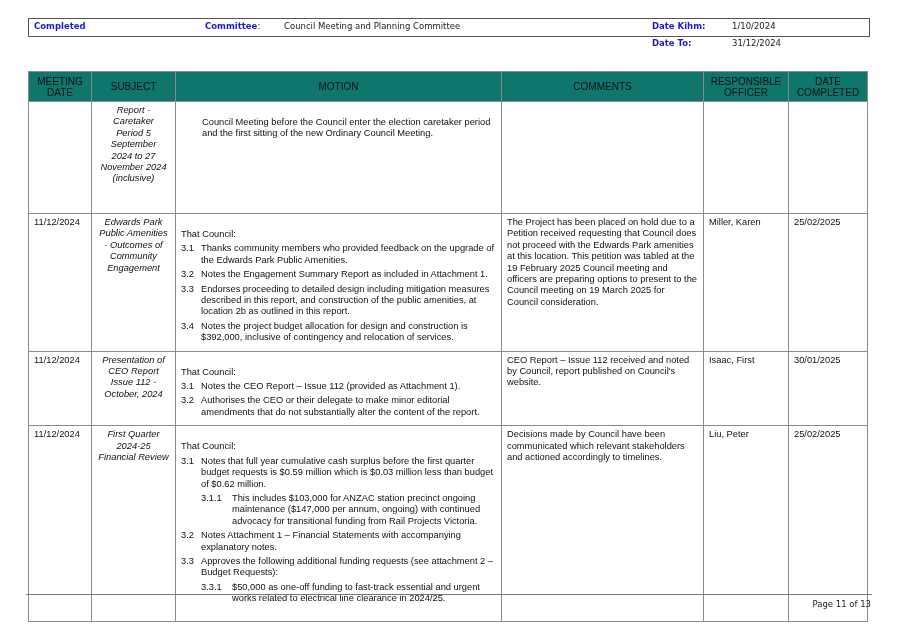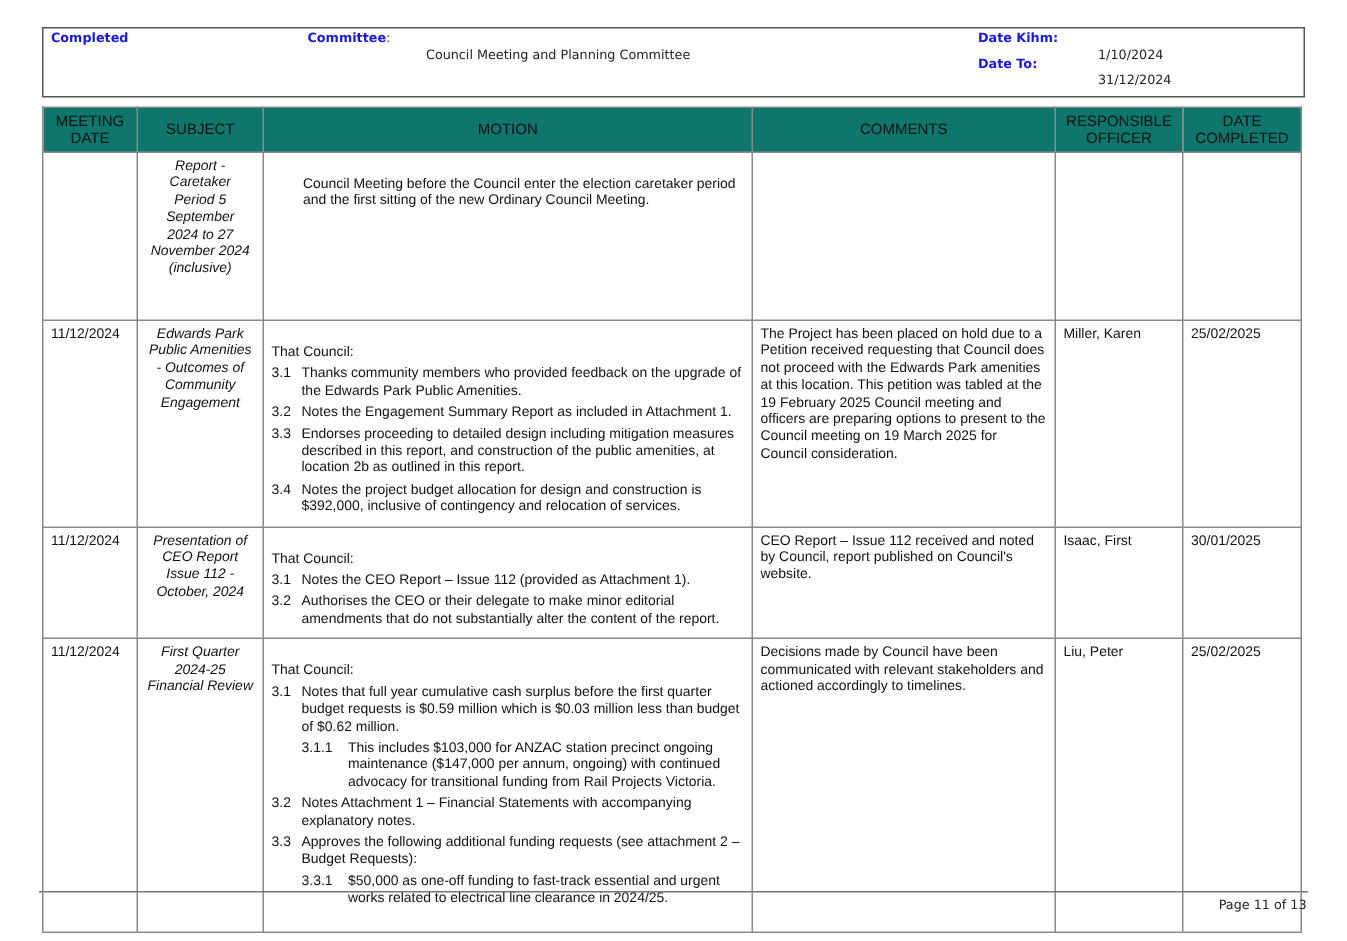--- a/index.html
+++ b/index.html
@@ -1,19 +1,19 @@
 <!DOCTYPE html>
 <html><head>
 <meta charset="utf-8">
 <style>
   html, body { margin: 0; padding: 0; background: #ffffff; }
   body { width: 898px; height: 627px; position: relative; overflow: hidden; font-family: "Liberation Sans", sans-serif; color: #111; }
-  .hdrbox { position: absolute; left: 28px; top: 18px; width: 842px; height: 47px; border: 1px solid #555; box-sizing: border-box; }
+  .hdrbox { position: absolute; left: 28px; top: 18px; width: 842px; height: 19px; border: 1px solid #555; box-sizing: border-box; }
   .hdrbox .lbl { position: absolute; font-family: "DejaVu Sans", sans-serif; font-size: 8.5px; font-weight: bold; color: #1a1ad6; }
-  .hdrbox .val { position: absolute; font-family: "DejaVu Sans", sans-serif; font-size: 8.5px; color: #222; margin-top: 11px; }
+  .hdrbox .val { position: absolute; font-family: "DejaVu Sans", sans-serif; font-size: 8.5px; color: #222; }
   .hdrbox .colon { color: #333; font-weight: normal; }
   table.main { position: absolute; left: 28px; top: 71px; width: 839px; border-collapse: collapse; table-layout: fixed; font-size: 9.3px; line-height: 11.4px; }
   table.main th, table.main td { border: 1px solid #8a8a8a; vertical-align: top; padding: 3px 5px 4px 5px; }
   table.main th { font-weight: normal; text-align: center; vertical-align: middle; background: #0f766e; font-size: 10px; line-height: 11px; padding: 3px 3px; height: 23px; }
   td.c-date { text-align: left; }
   td.c-subj { text-align: center; font-style: italic; }
   .mot p { margin: 12px 0 3px 0; }
   .item { display: flex; margin-bottom: 3px; justify-content: flex-end; }
   .item .num { width: 20px; flex: none; }
   .item .txt { flex: 1; }
@@ -133,21 +133,21 @@
           </div>
         <div class="item">
             <span class="num">3.3</span>
             <span class="txt">Approves the following additional funding requests (see attachment 2 –Budget Requests):</span>
           </div>
         <div class="sub" style="margin-bottom:12px;">
             <span class="num">3.3.1</span>
             <span class="txt">$50,000 as one-off funding to fast-track essential and urgent works related to electrical line clearance in 2024/25.</span>
           </div>
       </td>
-      <td>Decisions made by Council have been communicated with relevant stakeholders and actioned accordingly to timelines.</td>
+      <td>Decisions made by Council have been communicated which relevant stakeholders and actioned accordingly to timelines.</td>
       <td>Liu, Peter</td>
       <td>25/02/2025</td>
     </tr>
   </tbody>
 </table>
 
 <div class="footline"></div>
 <div class="pageno">Page 11 of 13</div>
 
 </body></html>

